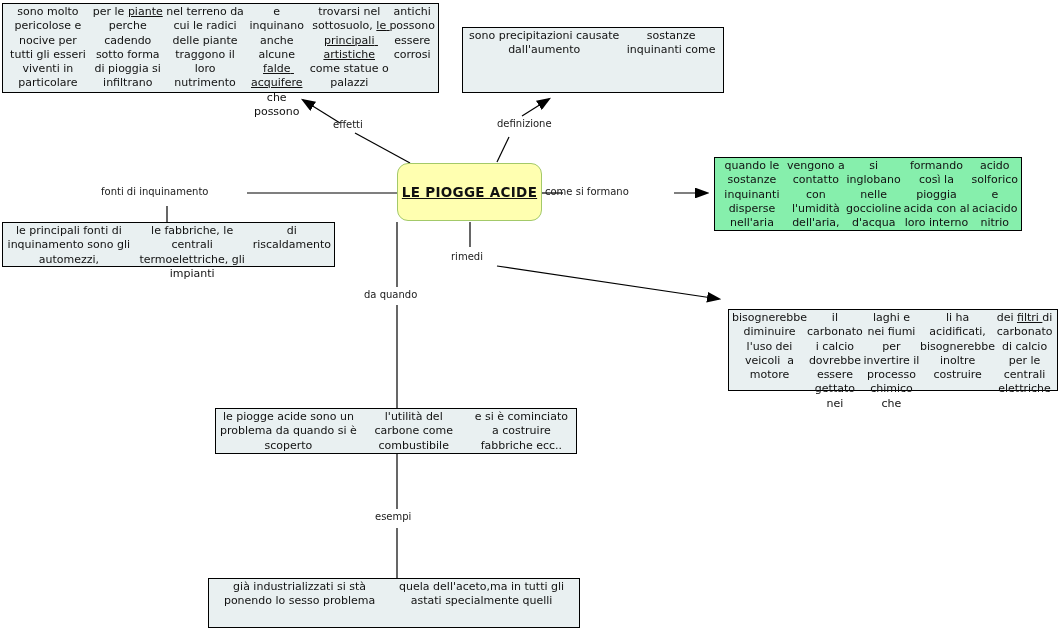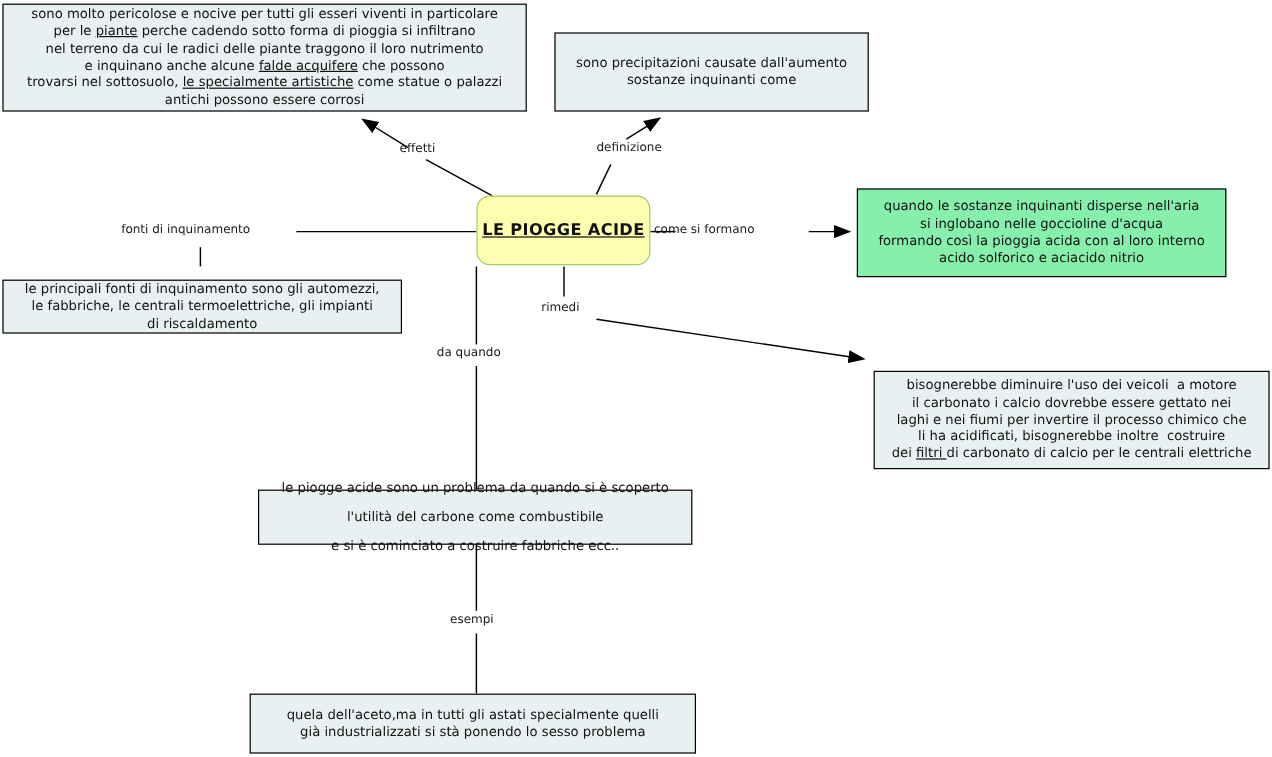--- a/index.html
+++ b/index.html
@@ -7,21 +7,21 @@
     position:relative;width:1060px;height:631px;background:#fff;overflow:hidden;
     font-family:"DejaVu Sans","Liberation Sans",sans-serif;color:#111;
   }
   svg.connectors{position:absolute;left:0;top:0;width:1060px;height:631px;pointer-events:none;}
   svg.connectors line{stroke:#000;stroke-width:1.2;}
   svg.connectors polygon{fill:#000;}
 
   .box{
     position:absolute;background:#e9f0f1;border:1px solid #000;
     box-sizing:border-box;text-align:center;font-size:11px;line-height:14.3px;
-    display:flex;flex-direction:column;justify-content:center;padding:1px 3px;
+    display:flex;flex-direction:row;justify-content:center;padding:1px 3px;
   }
   .box .ln{white-space:pre-wrap;}
 
   .node{
     position:absolute;background:#ffffb0;border:1.5px solid #a3c969;border-radius:11px;
     box-sizing:border-box;display:flex;align-items:center;justify-content:center;
     font-weight:bold;font-size:13.5px;text-decoration:underline;letter-spacing:.3px;
   }
 
   .link-label{position:absolute;font-size:10px;white-space:nowrap;color:#1a1a1a;}
@@ -77,53 +77,54 @@
 
     <line data-name="line-esempi-upper" x1="397" y1="454" x2="397" y2="509"></line>
     <line data-name="line-esempi-lower" x1="397" y1="528" x2="397" y2="578"></line>
   </svg>
 
   <div class="box" data-name="effects-box" style="background: rgb(233, 240, 241); border-color: rgb(0, 0, 0); color: rgb(17, 17, 17);">
       <div class="ln">sono molto pericolose e nocive per tutti gli esseri viventi in particolare</div>
       <div class="ln">per le <u>piante</u> perche cadendo sotto forma di pioggia si infiltrano</div>
       <div class="ln">nel terreno da cui le radici delle piante traggono il loro nutrimento</div>
       <div class="ln">e inquinano anche alcune <u>falde acquifere</u> che possono</div>
-      <div class="ln">trovarsi nel sottosuolo, <u>le specialmente artistiche</u> come statue o palazzi</div>
+      <div class="ln">trovarsi nel sottosuolo, <u>le principali artistiche</u> come statue o palazzi</div>
       <div class="ln">antichi possono essere corrosi</div>
     </div>
   <div class="box" data-name="definition-box" style="background: rgb(233, 240, 241); border-color: rgb(0, 0, 0); color: rgb(17, 17, 17);">
       <div class="ln">sono precipitazioni causate dall'aumento</div>
       <div class="ln">sostanze inquinanti come</div>
     </div>
   <div class="box" data-name="formation-box" style="background: #86efac; border-color: rgb(0, 0, 0); color: rgb(17, 17, 17);">
       <div class="ln">quando le sostanze inquinanti disperse nell'aria</div>
+      <div class="ln">vengono a contatto con l'umidità dell'aria,</div>
       <div class="ln">si inglobano nelle goccioline d'acqua</div>
       <div class="ln">formando così la pioggia acida con al loro interno</div>
       <div class="ln">acido solforico e aciacido nitrio</div>
     </div>
-  <div class="box" data-name="sources-box" style="background: rgb(233, 240, 241); border-color: rgb(0, 0, 0); color: rgb(17, 17, 17); margin-top: 11px;">
+  <div class="box" data-name="sources-box" style="background: rgb(233, 240, 241); border-color: rgb(0, 0, 0); color: rgb(17, 17, 17);">
       <div class="ln">le principali fonti di inquinamento sono gli automezzi,</div>
       <div class="ln">le fabbriche, le centrali termoelettriche, gli impianti</div>
       <div class="ln">di riscaldamento</div>
     </div>
   <div class="box" data-name="remedies-box" style="background: rgb(233, 240, 241); border-color: rgb(0, 0, 0); color: rgb(17, 17, 17);">
       <div class="ln">bisognerebbe diminuire l'uso dei veicoli  a motore</div>
       <div class="ln">il carbonato i calcio dovrebbe essere gettato nei</div>
       <div class="ln">laghi e nei fiumi per invertire il processo chimico che</div>
       <div class="ln">li ha acidificati, bisognerebbe inoltre  costruire</div>
       <div class="ln">dei <u>filtri </u>di carbonato di calcio per le centrali elettriche</div>
     </div>
   <div class="box" data-name="since-when-box" style="background: rgb(233, 240, 241); border-color: rgb(0, 0, 0); color: rgb(17, 17, 17); gap: 10px;">
       <div class="ln">le piogge acide sono un problema da quando si è scoperto</div>
       <div class="ln">l'utilità del carbone come combustibile</div>
       <div class="ln">e si è cominciato a costruire fabbriche ecc..</div>
     </div>
   <div class="box" data-name="example-box" style="background: rgb(233, 240, 241); border-color: rgb(0, 0, 0); color: rgb(17, 17, 17);">
+      <div class="ln">già industrializzati si stà ponendo lo sesso problema</div>
       <div class="ln">quela dell'aceto,ma in tutti gli astati specialmente quelli</div>
-      <div class="ln">già industrializzati si stà ponendo lo sesso problema</div>
     </div>
 
   <div class="node" data-name="central-node" style="background: rgb(255, 255, 176); border-color: rgb(163, 201, 105);">
     <span data-name="central-node-label">LE PIOGGE ACIDE</span>
   </div>
 
   <div class="link-label" data-name="link-label-effetti">effetti</div>
   <div class="link-label" data-name="link-label-definizione">definizione</div>
   <div class="link-label" data-name="link-label-fonti">fonti di inquinamento</div>
   <div class="link-label" data-name="link-label-come-si-formano">come si formano</div>

